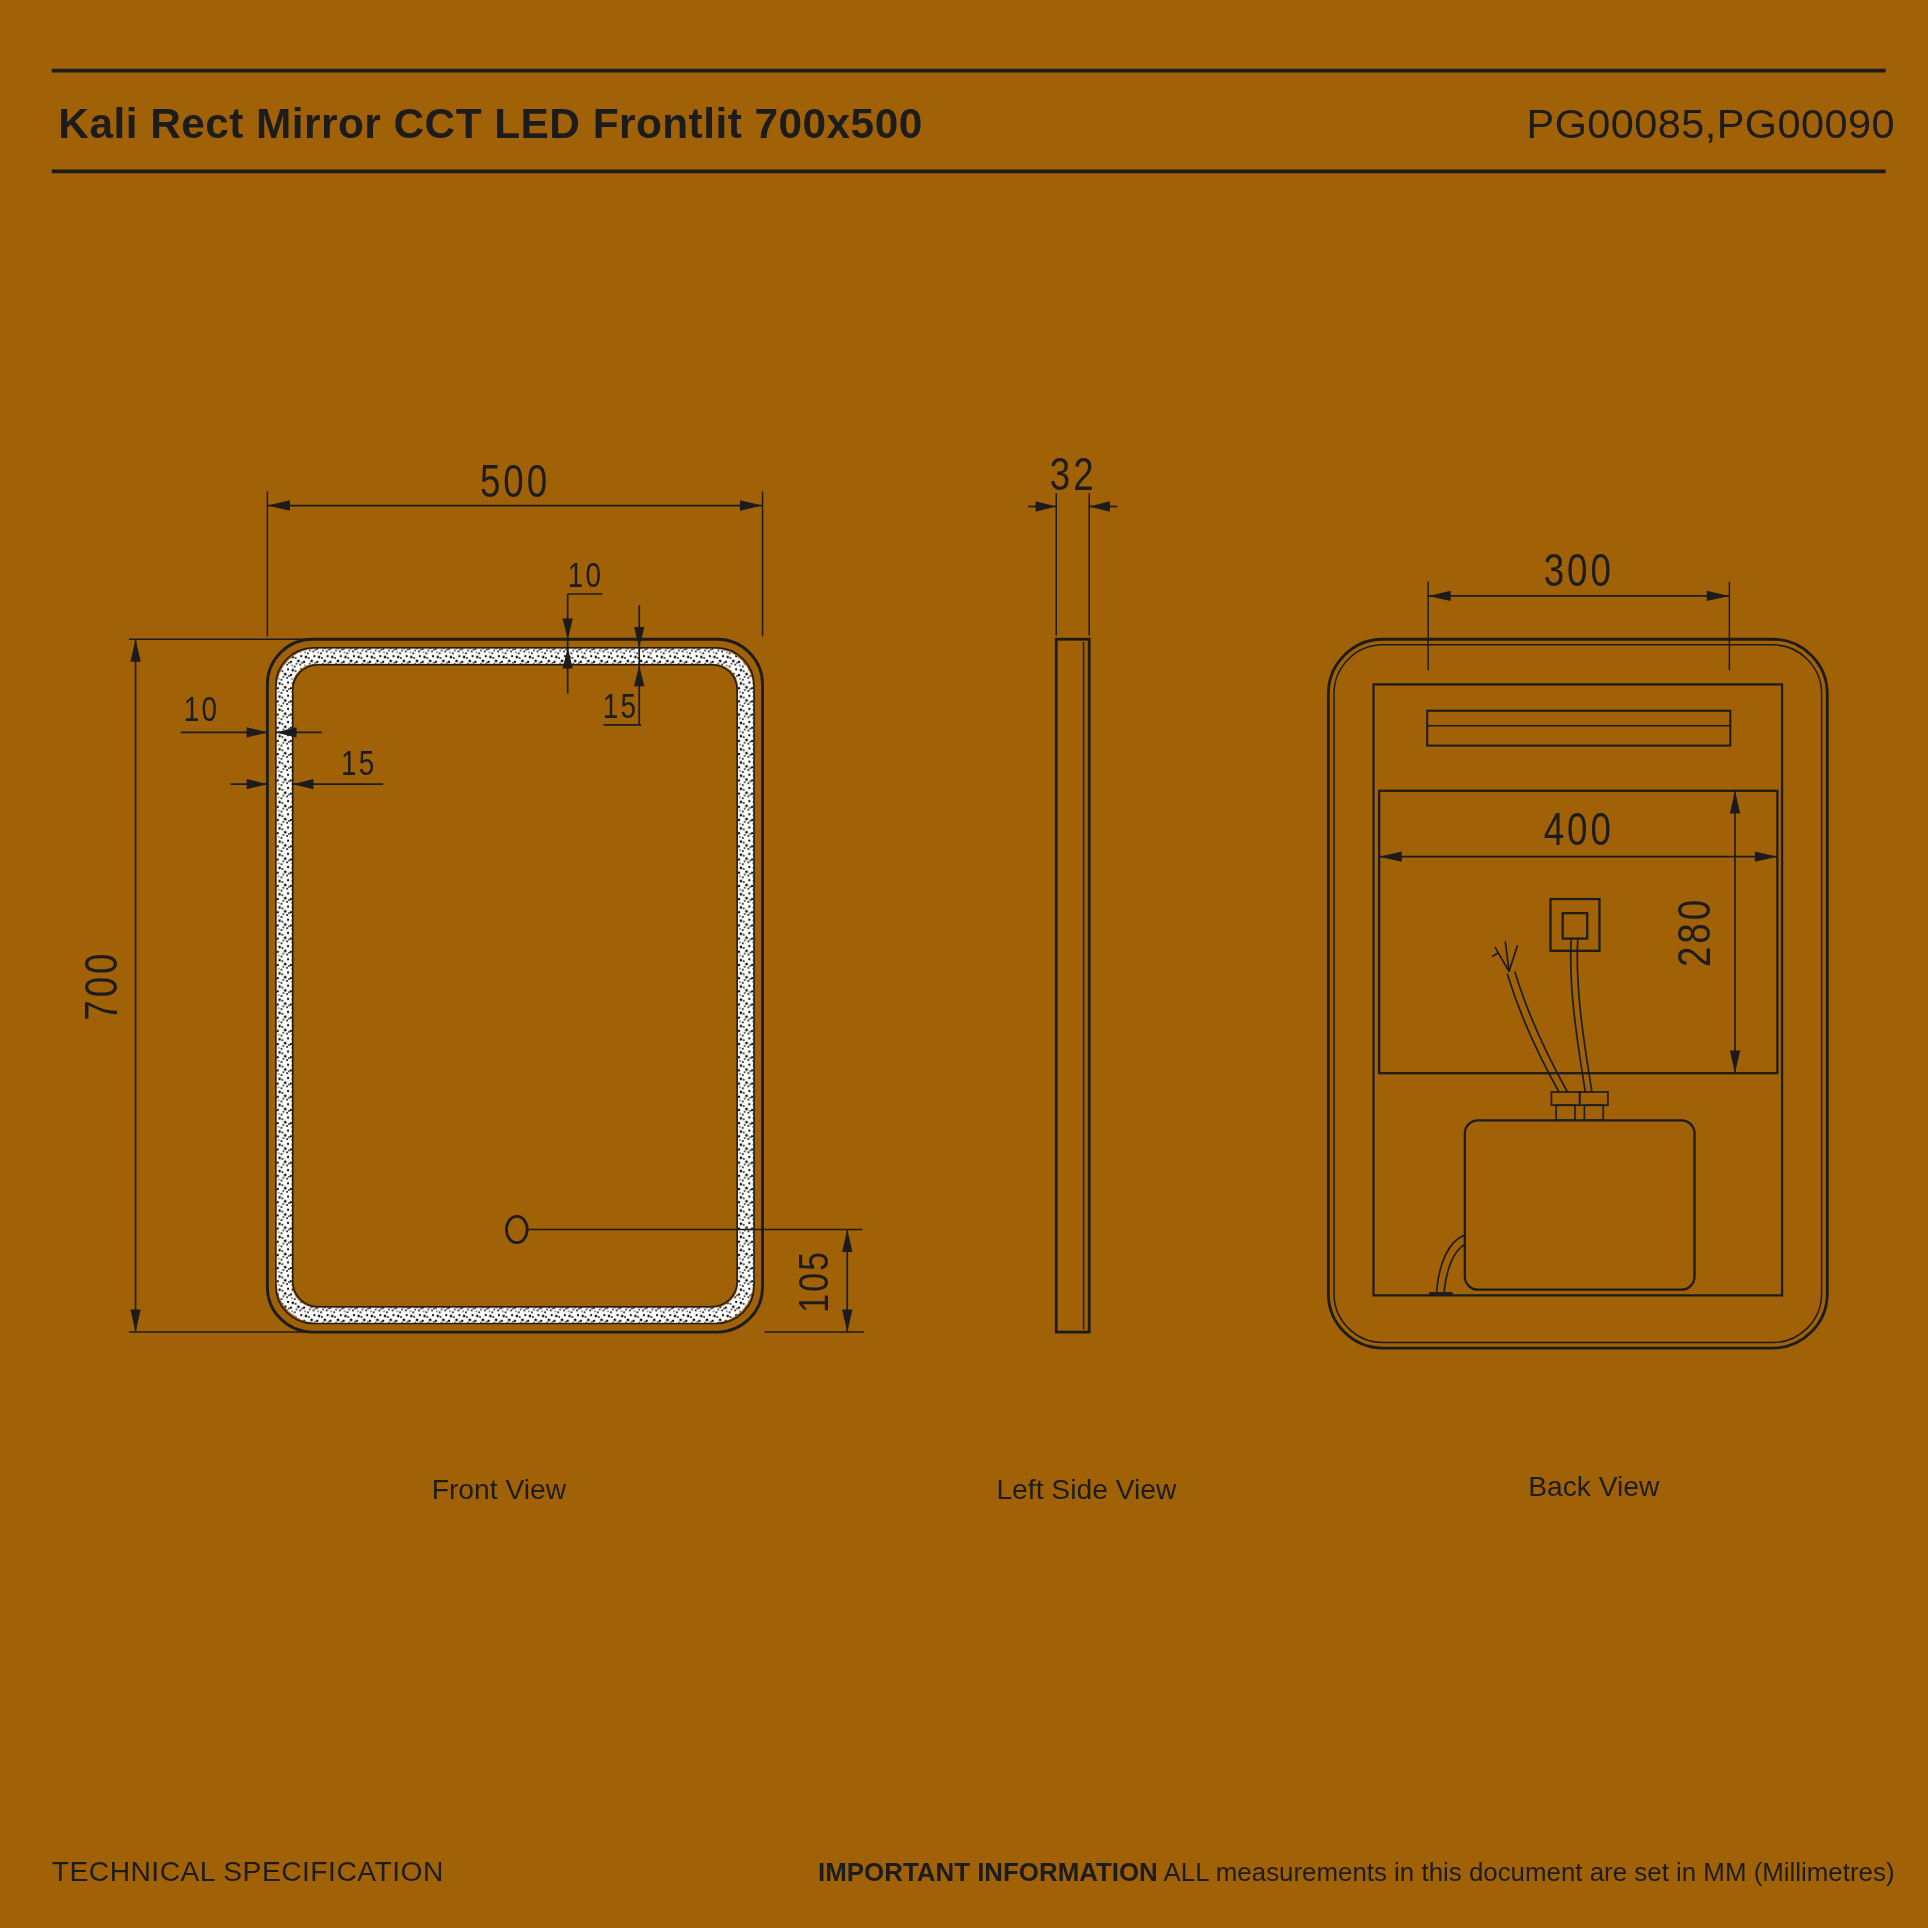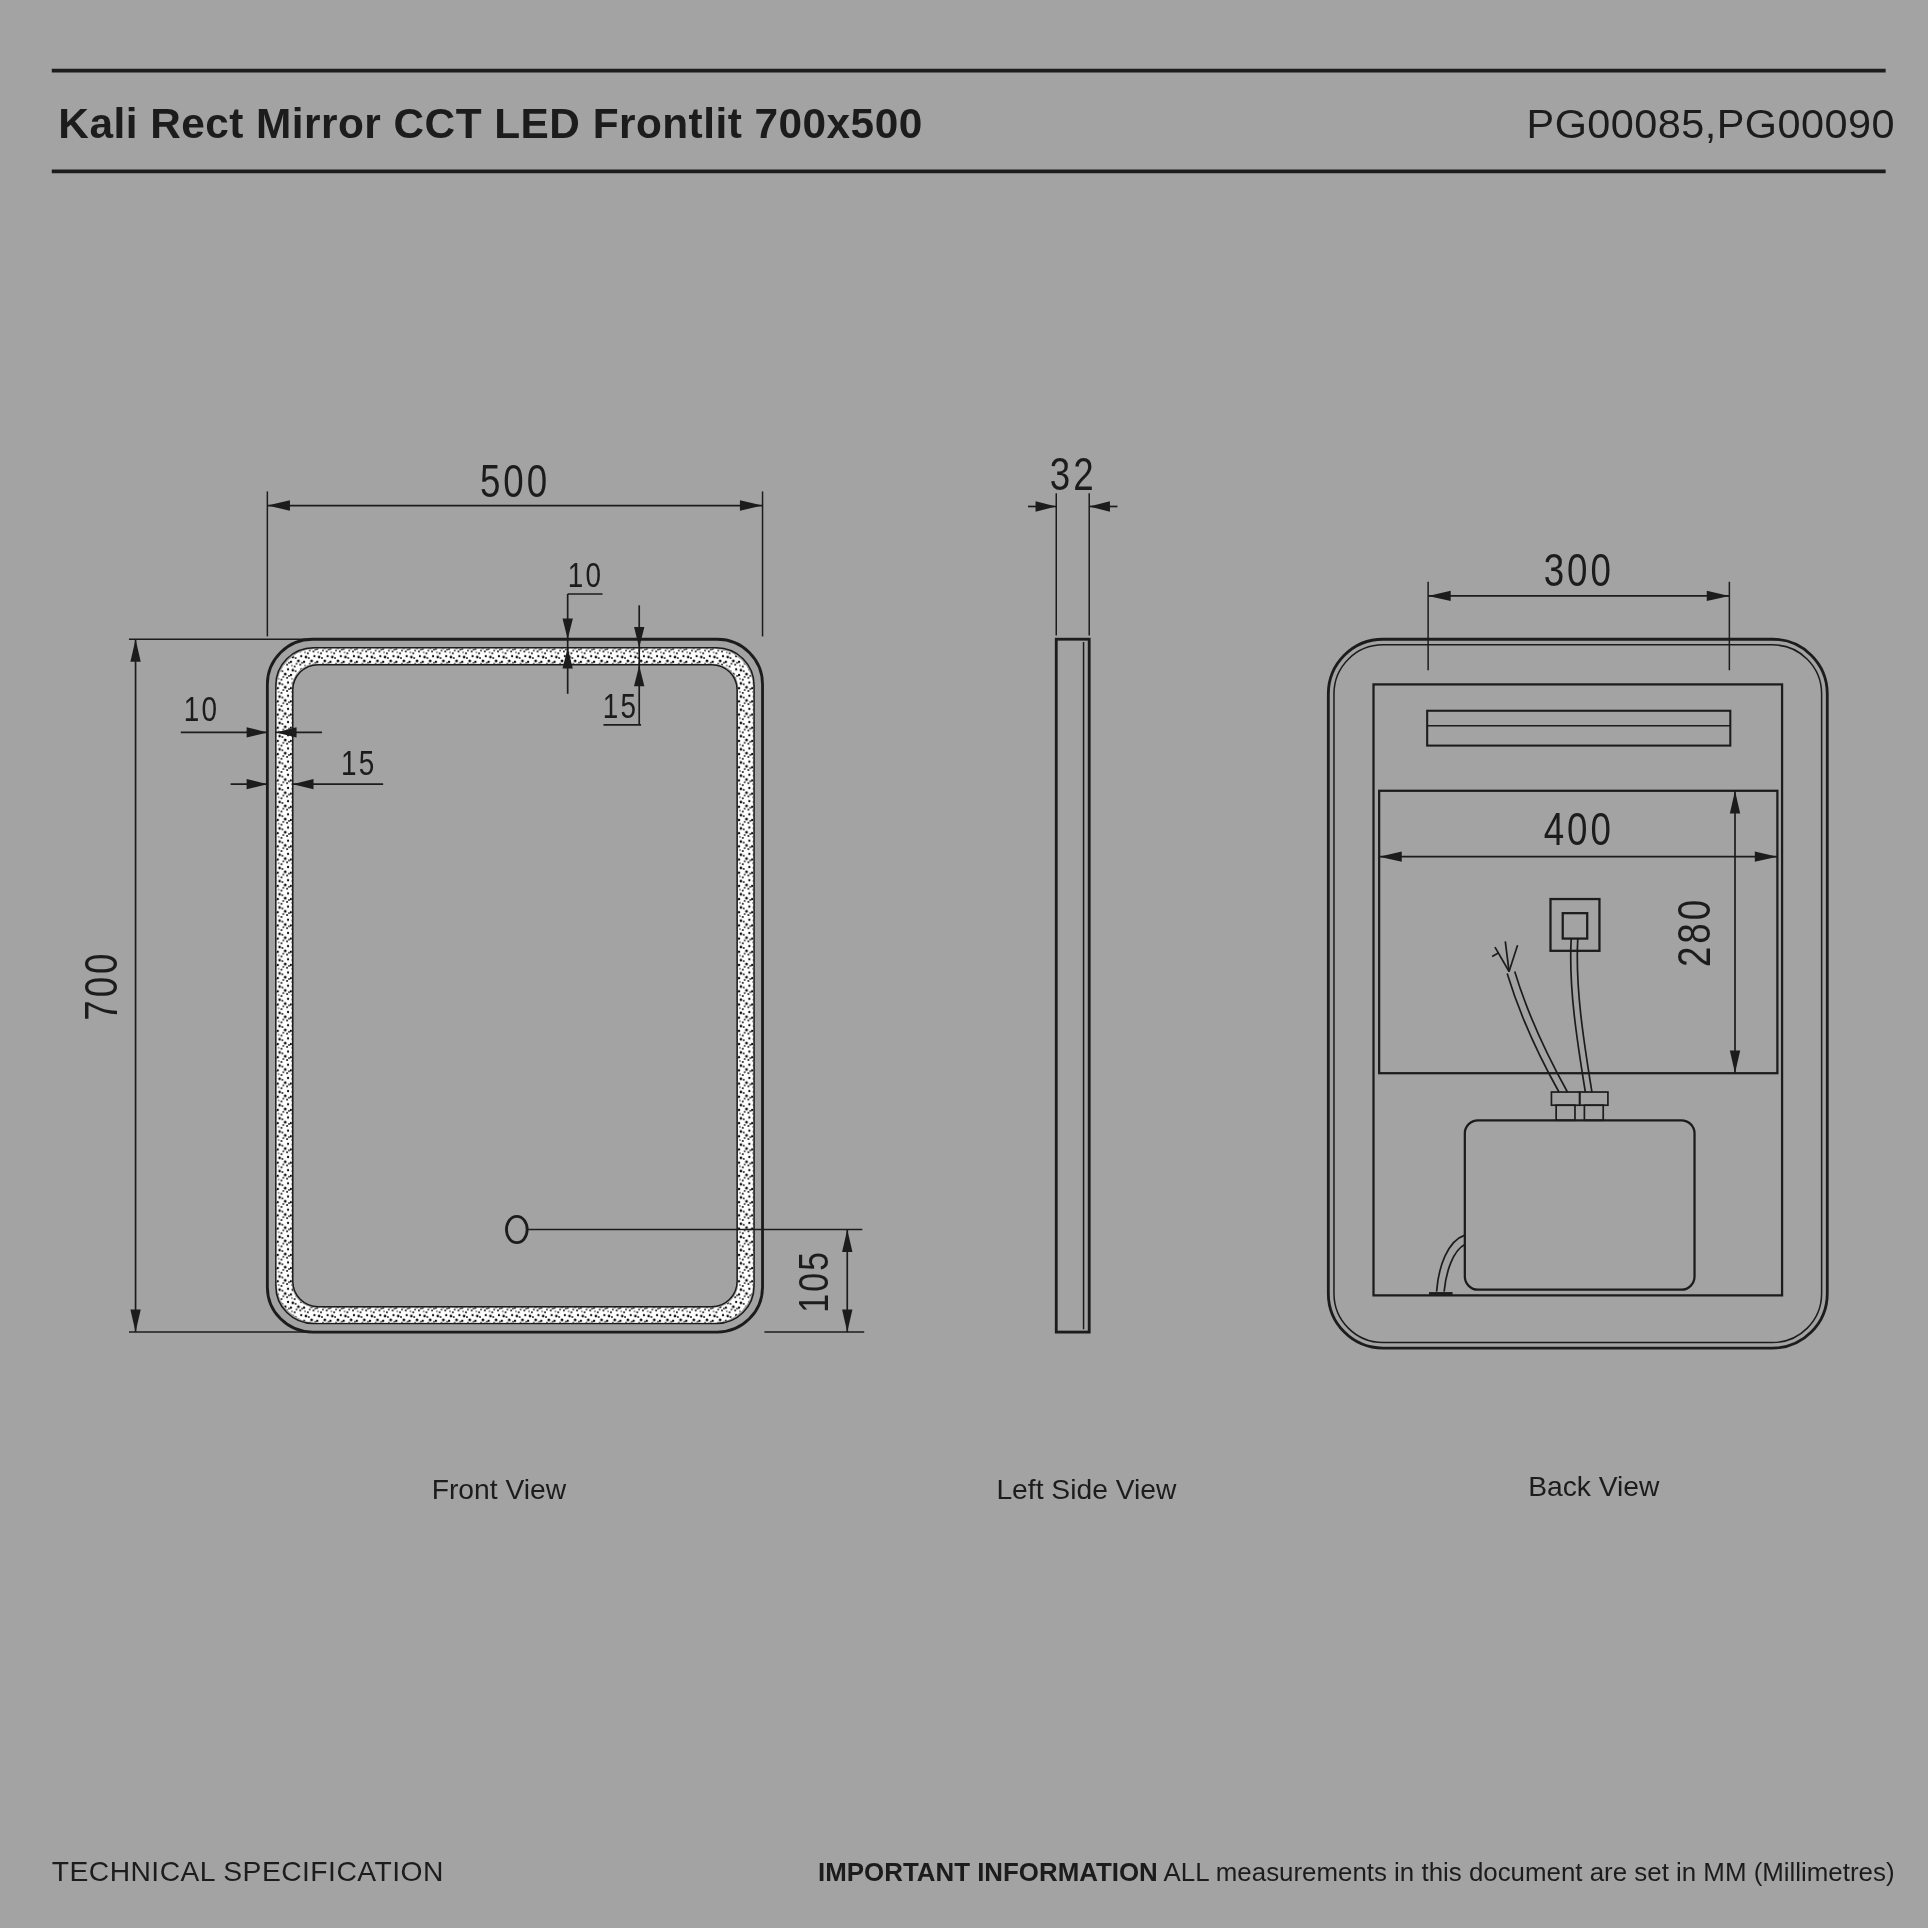--- a/index.html
+++ b/index.html
@@ -1,16 +1,16 @@
 <!DOCTYPE html>
 <html style="font-size:15px"><head>
 <meta charset="utf-8">
 <style>
   html,body{margin:0;padding:0;background:#ffffff;}
-  #stage{position:relative;width:1928px;height:1928px;background:#a3a3a3;overflow:hidden;
+  #stage{position:relative;width:1928px;height:1928px;background:#a16207;overflow:hidden;
          font-family:"Liberation Sans", sans-serif;}
   svg{display:block;}
   text{fill:#1c1c1c;}
   .t-title{font-size:45px;font-weight:600;letter-spacing:.5px;}
   .t-codes{font-size:44px;font-weight:400;letter-spacing:.5px;}
   .t-dim{font-size:50px;font-weight:400;letter-spacing:4px;}
   .t-dim-s{font-size:38px;font-weight:400;letter-spacing:3px;}
   .t-dim-m{font-size:46px;font-weight:400;letter-spacing:3px;}
   .t-viewlabel{font-size:30px;font-weight:400;}
   .t-footer{font-size:30px;font-weight:400;letter-spacing:.5px;}

